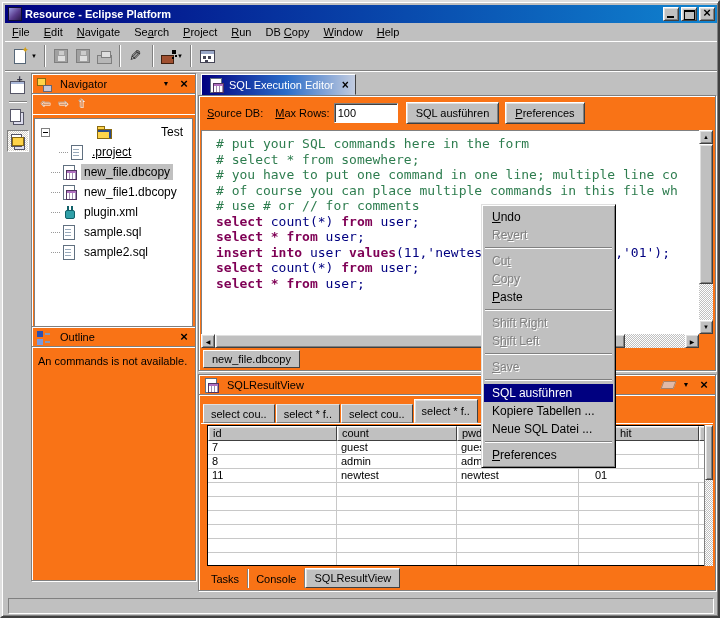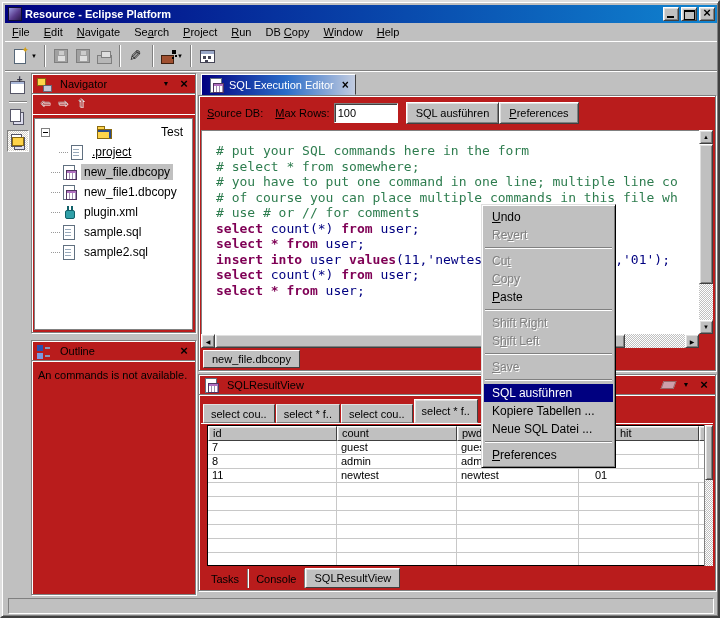--- a/index.html
+++ b/index.html
@@ -55,21 +55,21 @@
   .p-btn { width:22px; height:22px; margin:1px 0; position:relative; }
   .p-btn.active { border:1px solid; border-color:#808080 #fff #fff #808080;
     background-image:conic-gradient(#fff 25%,#d4d0c8 0 50%,#fff 0 75%,#d4d0c8 0); background-size:2px 2px; }
   .p-sep { width:18px; height:2px; margin:2px 0; border-top:1px solid #808080; border-bottom:1px solid #fff; }
   .open-perspective-icon::before { content:""; position:absolute; left:3px; top:5px; width:13px; height:11px; background:#fff; border:1px solid #556; box-shadow:inset 0 2px 0 #aab8d8; }
   .open-perspective-icon::after { content:"+"; position:absolute; right:1px; top:-2px; font-size:10px; font-weight:bold; color:#334; }
   .resource-perspective-icon::before, .resource-perspective-active-icon::before { content:""; position:absolute; left:3px; top:3px; width:9px; height:11px; background:#fff; border:1px solid #556; box-shadow:3px 3px 0 -1px #dde, 3px 3px 0 0 #556; }
   .resource-perspective-active-icon::after { content:""; position:absolute; right:1px; bottom:2px; width:10px; height:7px; background:#ffd44a; border:1px solid #8a6a10; }
 
   
-  .panel { position:absolute; background:#b91c1c; border:1px solid #808080; box-shadow:1px 1px 0 #fff inset, 1px 1px 0 #fff; }
+  .panel { position:absolute; background:#f97316; border:1px solid #808080; box-shadow:1px 1px 0 #fff inset, 1px 1px 0 #fff; }
   .p-header { height:20px; display:flex; align-items:center; padding:0 4px; border-bottom:1px solid #808080; box-shadow:0 1px 0 #fff; font-size:11px; }
   .p-title { margin-left:4px; flex:1; white-space:nowrap; color:#000; }
   .hbtn { width:14px; height:14px; display:flex; align-items:center; justify-content:center; color:#000; margin-left:4px; }
   .menu-arrow-glyph::after { content:"▼"; font-size:7px; }
   .xbtn::after { content:"×"; font-size:13px; font-weight:bold; }
 
   
   .navigator { left:29px; top:71px; width:165px; height:260px; }
   .nav-toolbar { height:21px; display:flex; align-items:center; padding-left:4px; border-bottom:1px solid #fff; }
   .nav-arrow { width:18px; height:16px; color:#b4b4b4; text-shadow:1px 1px 0 #fff; font-size:12px; text-align:center; }
@@ -86,21 +86,21 @@
   .folder-open-icon::after { content:""; position:absolute; left:1px; top:5px; width:13px; height:8px; background:#ffd44a; border:1px solid #8a6a10; box-shadow:inset -2px 2px 0 #2a4a8a; }
   .file-icon::before { content:""; position:absolute; left:2px; top:1px; width:10px; height:13px; background:#fff; border:1px solid #607080;
     background-image:linear-gradient(#9ab,#9ab),linear-gradient(#9ab,#9ab),linear-gradient(#9ab,#9ab); background-size:6px 1px; background-repeat:no-repeat; background-position:1px 3px,1px 6px,1px 9px; }
   .db-file-icon::before { content:""; position:absolute; left:2px; top:1px; width:10px; height:13px; background:#fff; border:1px solid #607080; }
   .db-file-icon::after { content:""; position:absolute; right:0; bottom:0; width:9px; height:8px; background:#fff; border:1px solid #503560;
     background-image:linear-gradient(#b070c0 0 2px,transparent 2px), repeating-linear-gradient(90deg,transparent 0 2px,#a090b0 2px 3px); }
   .plugin-icon::before { content:""; position:absolute; left:4px; top:6px; width:8px; height:7px; background:#30a0a8; border:1px solid #106068; border-radius:2px; }
   .plugin-icon::after { content:""; position:absolute; left:6px; top:2px; width:2px; height:4px; background:#106068; box-shadow:4px 0 0 #106068; }
 
   
-  .outline { left:29px; top:338px; width:165px; height:255px; }
+  .outline { left:29px; top:324px; width:165px; height:255px; }
   .outline-body { padding:8px 6px; font-size:11px; color:#000; }
   .outline-icon::before { content:""; position:absolute; left:1px; top:2px; width:6px; height:6px; background:#2a50b0; box-shadow:0 8px 0 #7a9ae0; }
   .outline-icon::after { content:""; position:absolute; left:9px; top:4px; width:5px; height:2px; background:#8898b8; box-shadow:0 8px 0 #8898b8; }
   .navigator-icon::before { content:""; position:absolute; left:1px; top:2px; width:7px; height:6px; background:#ffd44a; border:1px solid #8a6a10; }
   .navigator-icon::after { content:""; position:absolute; left:7px; top:9px; width:7px; height:5px; background:#c8c8d8; border:1px solid #667; }
 
   
   .etabrow { position:absolute; left:196px; top:70px; width:518px; height:23px; }
   .etab { position:absolute; left:3px; bottom:0; height:21px; display:flex; align-items:center; padding:0 6px;
     background:linear-gradient(90deg,#000080 0%,#2a6cc8 55%,#c2cce0 100%);
@@ -110,21 +110,21 @@
   .etab-close::after { content:"×"; }
   .editor-panel { left:196px; top:93px; width:518px; height:276px; }
   .params { position:absolute; left:2px; top:2px; right:2px; height:30px; display:flex; align-items:center; font-size:11px; padding-left:6px; }
   .lbl { margin-right:4px; white-space:nowrap; }
   .combo { width:140px; height:20px; background:#fff; border:1px solid; border-color:#808080 #fff #fff #808080; box-shadow:inset 1px 1px 0 #404040; display:flex; align-items:center; padding-left:2px; }
   .combo-sel { background:#000080; color:#fff; padding:1px 3px; font-size:11px; }
   .combo-btn { margin-left:auto; width:16px; height:16px; background:#c0c0c0; border:1px solid; border-color:#fff #404040 #404040 #fff; box-shadow:inset 1px 1px 0 #dfdfdf,inset -1px -1px 0 #808080; display:flex; align-items:center; justify-content:center; }
   .combo-btn::after { content:"▼"; font-size:7px; }
   .field { height:20px; background:#fff; border:1px solid; border-color:#808080 #fff #fff #808080; box-shadow:inset 1px 1px 0 #404040; font-size:11px; padding:0 3px; font-family:"Liberation Sans",sans-serif; }
   .btn { height:22px; background:#c0c0c0; border:1px solid; border-color:#fff #404040 #404040 #fff; box-shadow:inset 1px 1px 0 #dfdfdf,inset -1px -1px 0 #808080; font-size:11px; padding:0 9px; white-space:nowrap; font-family:"Liberation Sans",sans-serif; }
-  .code { position:absolute; left:2px; top:34px; width:498px; height:204px; background:#fff; border-top:1px solid #808080; border-left:1px solid #808080; overflow:hidden; padding:12px 0 0 14px; font-family:"DejaVu Sans Mono",monospace; font-size:13px; line-height:15.5px; white-space:pre; }
+  .code { position:absolute; left:2px; top:34px; width:498px; height:204px; background:#fff; border-top:1px solid #808080; border-left:1px solid #808080; overflow:hidden; padding:5px 0 0 14px; font-family:"DejaVu Sans Mono",monospace; font-size:13px; line-height:15.5px; white-space:pre; }
   .tok-com { color:#2e7d4f; }
   .tok-kw { color:#7f0055; font-weight:bold; }
   .tok-pl { color:#000080; }
 
   
   .checker { background-image:conic-gradient(#fff 25%,#c0c0c0 0 50%,#fff 0 75%,#c0c0c0 0); background-size:2px 2px; }
   .sbtn { background:#c0c0c0; border:1px solid; border-color:#fff #404040 #404040 #fff; box-shadow:inset 1px 1px 0 #dfdfdf,inset -1px -1px 0 #808080; display:flex; align-items:center; justify-content:center; font-size:6px; color:#000; flex:none; }
   .sb-up::after{content:"▲";} .sb-down::after{content:"▼";} .sb-left::after{content:"◀";} .sb-right::after{content:"▶";}
   .sthumb { background:#c0c0c0; border:1px solid; border-color:#fff #404040 #404040 #fff; box-shadow:inset 1px 1px 0 #dfdfdf,inset -1px -1px 0 #808080; flex:none; }
   .vscroll { position:absolute; right:2px; top:34px; width:14px; height:204px; display:flex; flex-direction:column; }
@@ -302,21 +302,21 @@
       <span class="etab-close"></span>
     </div>
   </div>
 
   <div class="panel editor-panel">
     <div class="params">
       <span class="lbl"><span></span><u>S</u><span>ource DB:</span></span>
       <span class="lbl" style="margin-left:8px"><span></span><u>M</u><span>ax Rows:</span></span>
       <input class="field" style="width: 64px;" value="100">
       <button class="btn" style="margin-left:8px">SQL ausführen</button>
-      <button class="btn" style=""><span></span><u>P</u><span>references</span></button>
+      <button class="btn" style="margin-left:6px"><span></span><u>P</u><span>references</span></button>
     </div>
     <div class="code" id="code"><div class="cl"><span class="tok-com"># put your SQL commands here in the form</span></div><div class="cl"><span class="tok-com"># select * from somewhere;</span></div><div class="cl"><span class="tok-com"># you have to put one command in one line; multiple line co</span></div><div class="cl"><span class="tok-com"># of course you can place multiple commands in this file wh</span></div><div class="cl"><span class="tok-com"># use # or // for comments</span></div><div class="cl"><span class="tok-kw">select</span><span class="tok-pl"> count(*) </span><span class="tok-kw">from</span><span class="tok-pl"> user;</span></div><div class="cl"><span class="tok-kw">select</span><span class="tok-pl"> </span><span class="tok-kw">*</span><span class="tok-pl"> </span><span class="tok-kw">from</span><span class="tok-pl"> user;</span></div><div class="cl"><span class="tok-kw">insert</span><span class="tok-pl"> </span><span class="tok-kw">into</span><span class="tok-pl"> user </span><span class="tok-kw">values</span><span class="tok-pl">(11,'newtest',     'newtest','01');</span></div><div class="cl"><span class="tok-kw">select</span><span class="tok-pl"> count(*) </span><span class="tok-kw">from</span><span class="tok-pl"> user;</span></div><div class="cl"><span class="tok-kw">select</span><span class="tok-pl"> </span><span class="tok-kw">*</span><span class="tok-pl"> </span><span class="tok-kw">from</span><span class="tok-pl"> user;</span></div></div>
     <div class="vscroll">
       <div class="sbtn sb-up"></div>
       <div class="sthumb"></div>
       <div class="strack checker"></div>
       <div class="sbtn sb-down"></div>
     </div>
     <div class="hscroll">
       <div class="sbtn sb-left"></div>

